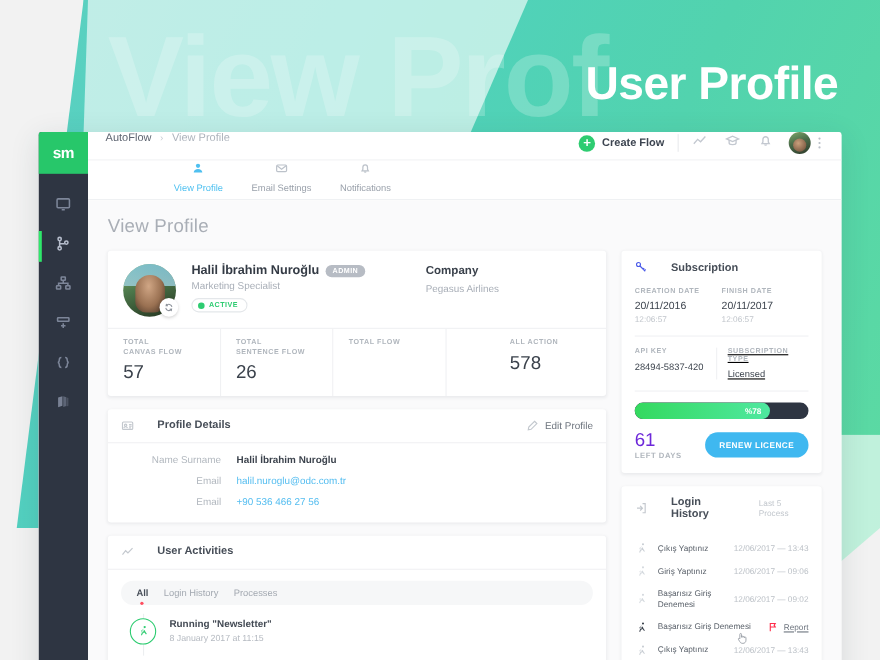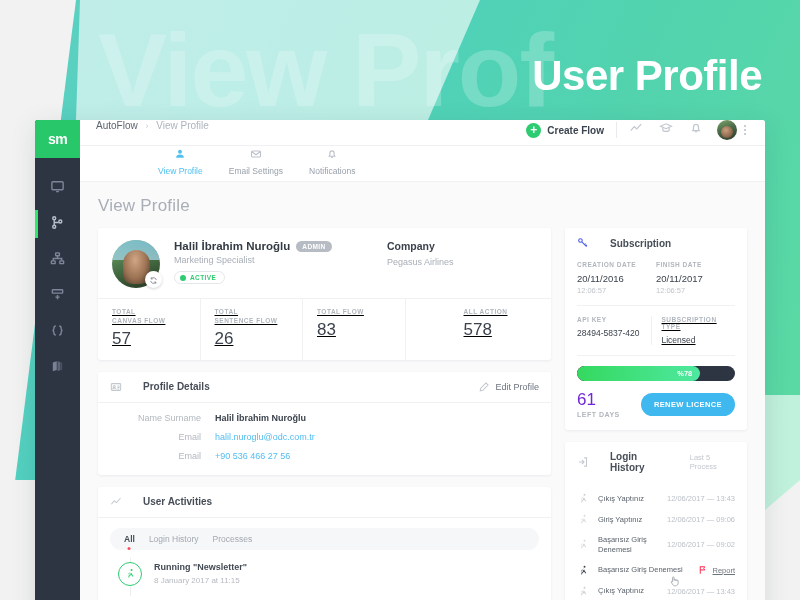--- a/index.html
+++ b/index.html
@@ -175,21 +175,21 @@
     display: inline-flex; align-items: center; gap: 4px; margin-top: 6px;
     border: 1px solid #e4e7ea; border-radius: 10px; padding: 2px 8px 2px 5px;
   }
   .dot-green { width: 6px; height: 6px; border-radius: 50%; background: #2ecc71; display: block; }
   .badge-active span { font-size: 6.5px; font-weight: 700; color: #2ecc71; letter-spacing: .4px; }
   .company { width: 150px; flex: none; }
   .company-label { font-size: 10.5px; color: #3b424c; font-weight: 700; }
   .company-value { font-size: 9px; color: #a8aeb7; margin-top: 5px; }
 
   .stats { display: flex; border-top: 1px solid #f0f1f3; }
-  .stat { flex: 1; padding: 9px 0 11px 14px; border-right: 1px solid #f0f1f3; text-decoration: underline; }
+  .stat { flex: 1; padding: 9px 0 11px 14px; border-right: 1px solid #f0f1f3; }
   .stat:last-child { border-right: none; margin-left: 44px; }
   .stat-label { font-size: 6.5px; color: #b0b6bd; letter-spacing: .5px; line-height: 1.35; font-weight: 600; }
   .stat-value { font-size: 17px; color: #3b424c; margin-top: 3px; font-weight: 400; }
 
   
   .card-head {
     display: flex; align-items: center; gap: 21px; padding: 9px 12px;
     border-bottom: 1px solid #f0f1f3;
   }
   .card-head-title { font-size: 10px; color: #474e58; font-weight: 600; }
@@ -471,21 +471,20 @@
 CANVAS FLOW</div>
                   <div class="stat-value">57</div>
                 </div>
                 <div class="stat">
                   <div class="stat-label" style="white-space:pre-line">TOTAL
 SENTENCE FLOW</div>
                   <div class="stat-value">26</div>
                 </div>
                 <div class="stat">
                   <div class="stat-label" style="white-space:pre-line">TOTAL FLOW</div>
-                  <div class="stat-value">83</div>
                 </div>
                 <div class="stat">
                   <div class="stat-label" style="white-space:pre-line">ALL ACTION</div>
                   <div class="stat-value">578</div>
                 </div>
               </div>
             </div>
 
             <div class="card">
               <div class="card-head">

